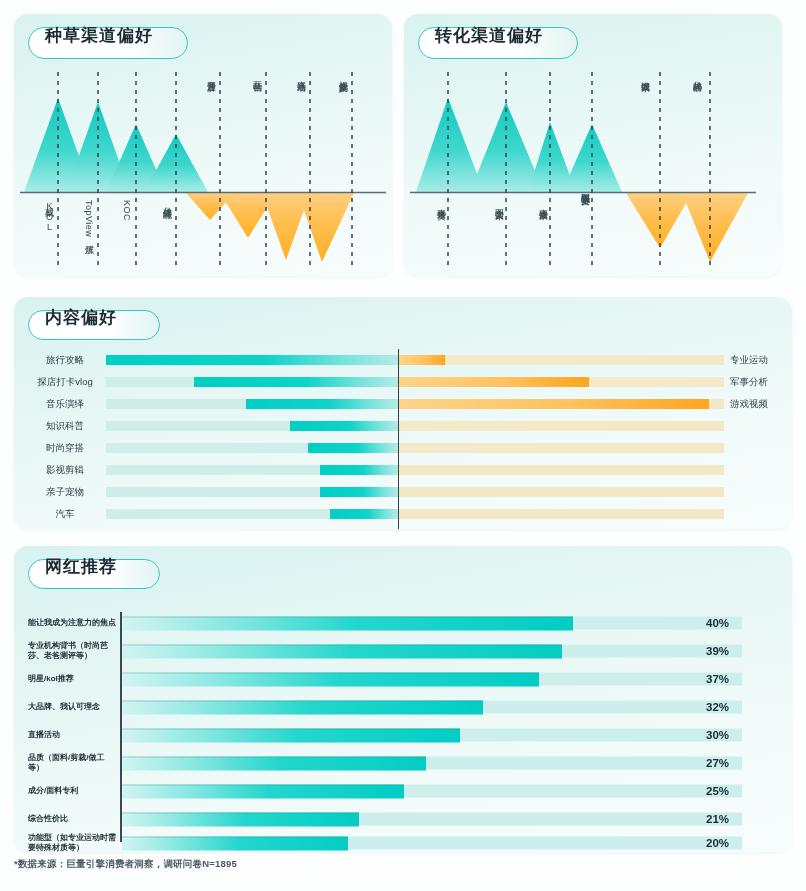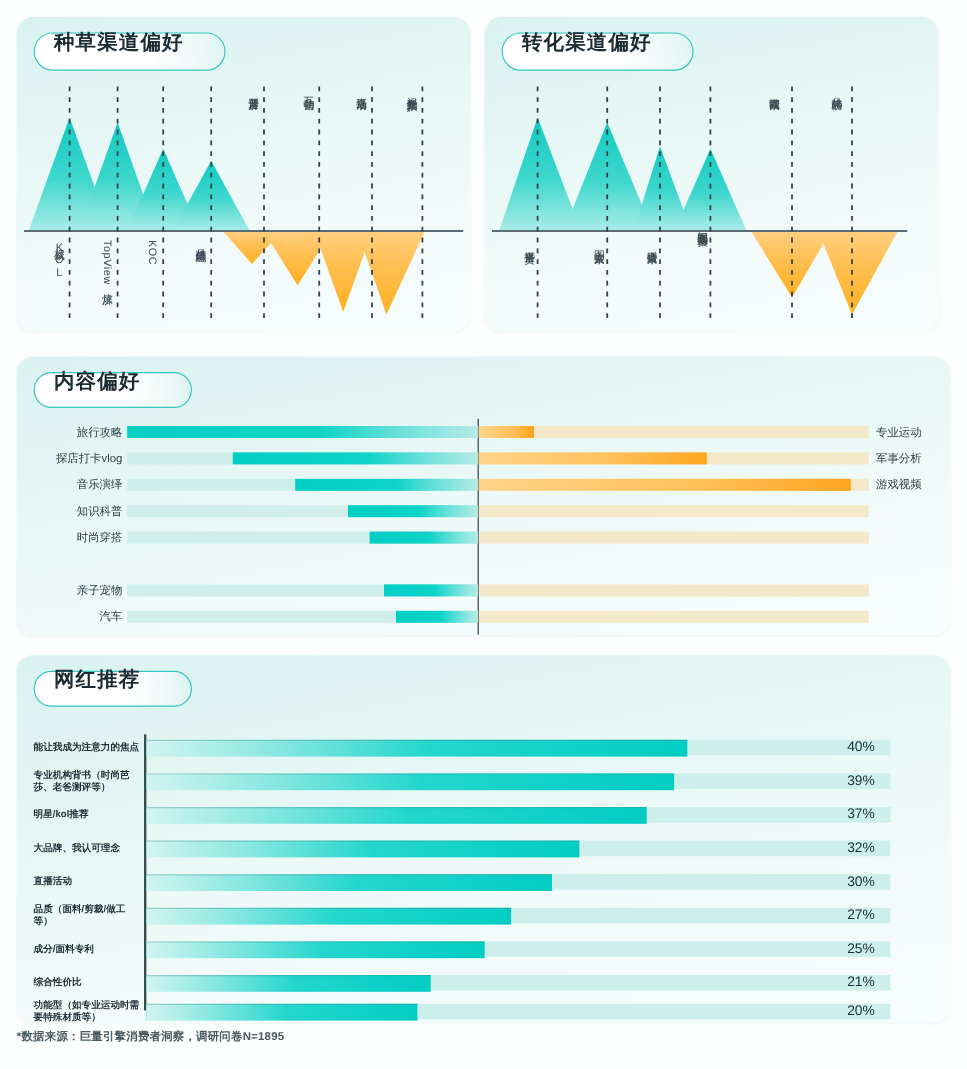--- a/index.html
+++ b/index.html
@@ -53,21 +53,21 @@
     white-space:nowrap;
     font-weight:500;
   }
   .vlabel.lat{text-orientation:mixed;}
 
   
   .cp-card{left:14px;top:297px;width:778px;height:232px;}
   .cp-body{position:absolute;left:0;top:52px;width:100%;height:180px;}
   .cp-row{position:absolute;left:0;width:100%;height:14px;display:flex;align-items:center;}
   .cp-lab{
-    position:absolute;left:14px;width:74px;text-align:right;
+    position:absolute;left:14px;width:74px;text-align:center;
     font-size:9.5px;color:#2d3b44;white-space:nowrap;font-weight:500;
   }
   .cp-labR{
     position:absolute;left:716px;width:80px;text-align:left;
     font-size:9.5px;color:#2d3b44;white-space:nowrap;font-weight:500;
   }
   .cp-lanes{position:absolute;left:92px;top:0;width:618px;height:14px;}
   .lane-left{position:absolute;left:0;top:2px;width:292px;height:10px;background:#cfeeea;}
   .lane-right{position:absolute;left:293px;top:2px;width:325px;height:10px;background:#f3e9c8;}
   .bar-teal{position:absolute;top:2px;height:10px;right:326px;
@@ -86,21 +86,21 @@
     font-size:8px;line-height:1.25;color:#22313a;font-weight:bold;
     top:50%;transform:translateY(-50%);
   }
   .or-track{position:absolute;left:108px;top:50%;transform:translateY(-50%);
     width:620px;height:13px;background:#ccefeb;}
   .or-bar{position:absolute;left:0;top:0;height:13px;
     background:linear-gradient(90deg,#d2f4f1 0%,#8ee8e2 22%,#23d6cd 52%,#02cdc3 100%);
     border-top:1px solid rgba(60,140,140,.35);}
   .or-pct{
     position:absolute;left:692px;width:46px;text-align:left;
-    font-size:11.5px;color:#1d2b33;font-weight:normal;
+    font-size:11.5px;color:#1d2b33;font-weight:bold;
     top:50%;transform:translateY(-50%);
   }
   .footnote{
     position:absolute;left:14px;top:858px;
     font-size:9.5px;color:#4a5a62;font-weight:bold;letter-spacing:.2px;
   }
 </style>
 </head>
 <body>
 
@@ -237,20 +237,28 @@
         </div>
       </div>
       <div class="cp-row" style="top:92px;">
         <div class="cp-lab">时尚穿搭</div>
         <div class="cp-lanes">
           <div class="lane-left"></div>
           <div class="lane-right"></div>
           <div class="bar-teal" style="width:90px;"></div>
         </div>
       </div>
+      <div class="cp-row" style="top:114px;">
+        <div class="cp-lab">影视剪辑</div>
+        <div class="cp-lanes">
+          <div class="lane-left"></div>
+          <div class="lane-right"></div>
+          <div class="bar-teal" style="width:78px;"></div>
+        </div>
+      </div>
       <div class="cp-row" style="top:136px;">
         <div class="cp-lab">亲子宠物</div>
         <div class="cp-lanes">
           <div class="lane-left"></div>
           <div class="lane-right"></div>
           <div class="bar-teal" style="width:78px;"></div>
         </div>
       </div>
       <div class="cp-row" style="top:158px;">
         <div class="cp-lab">汽车</div>

